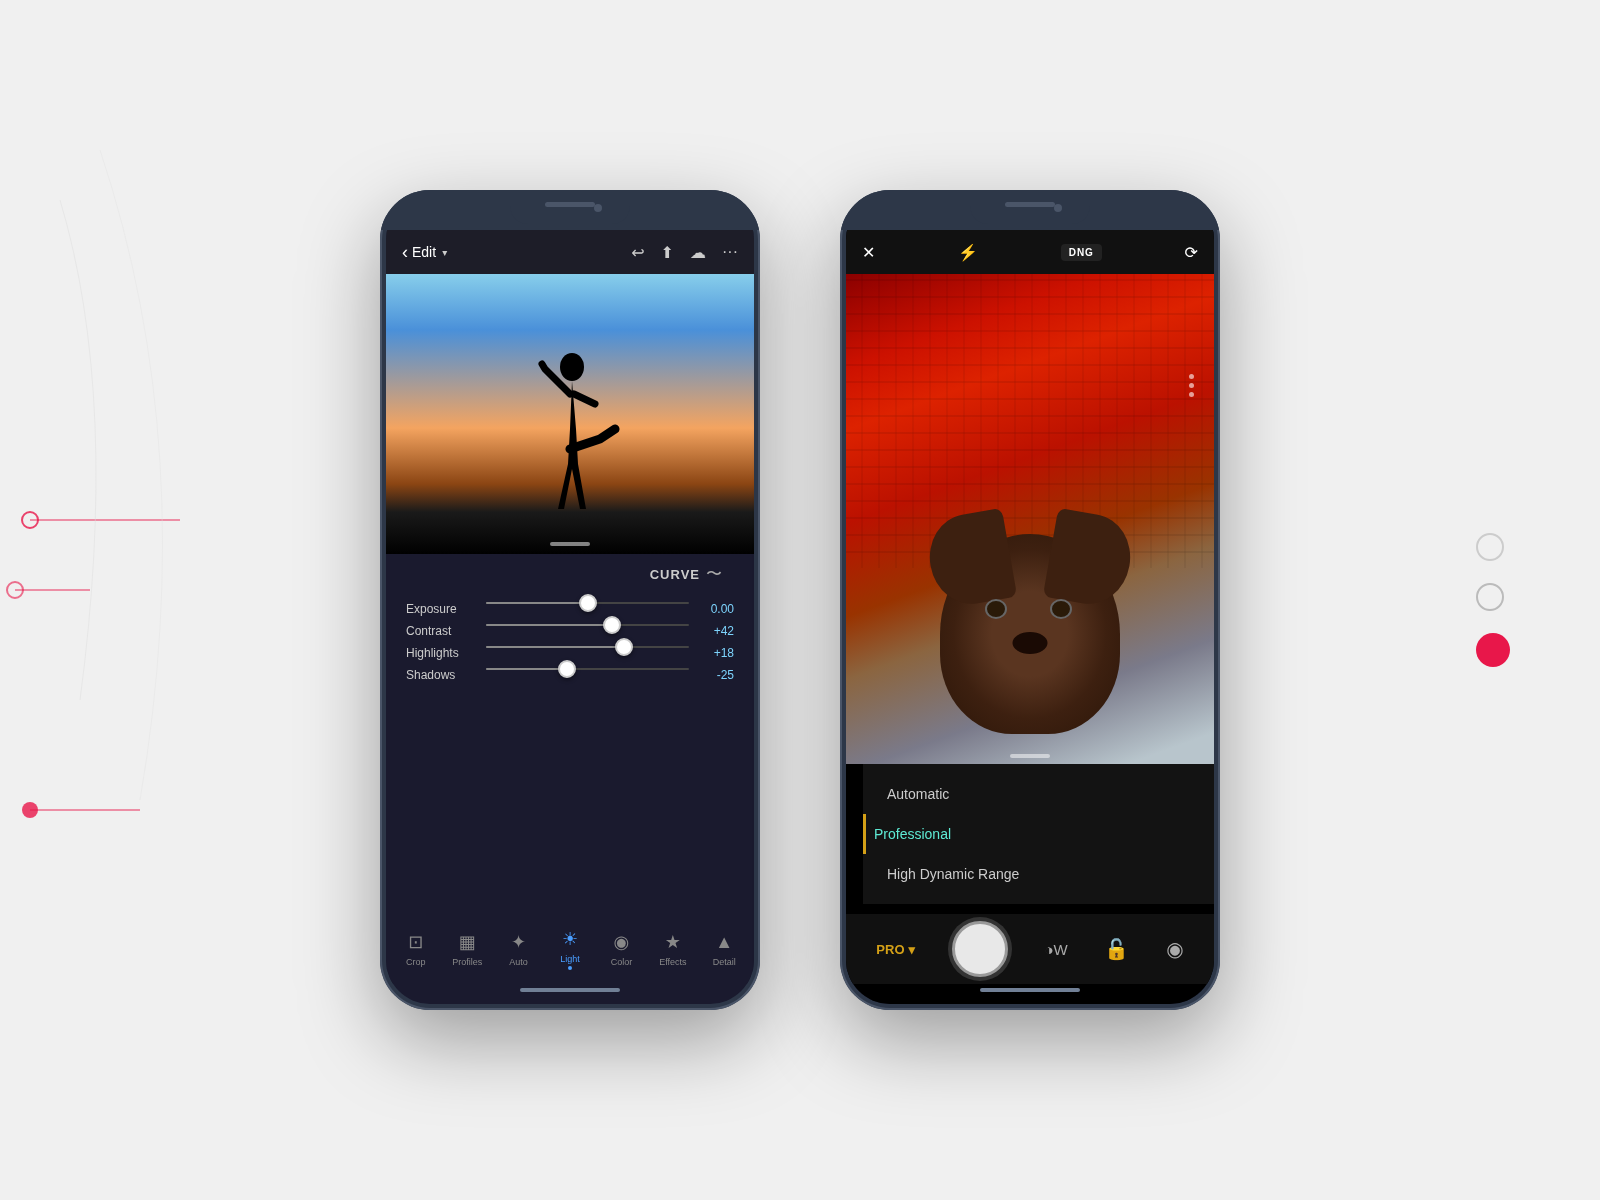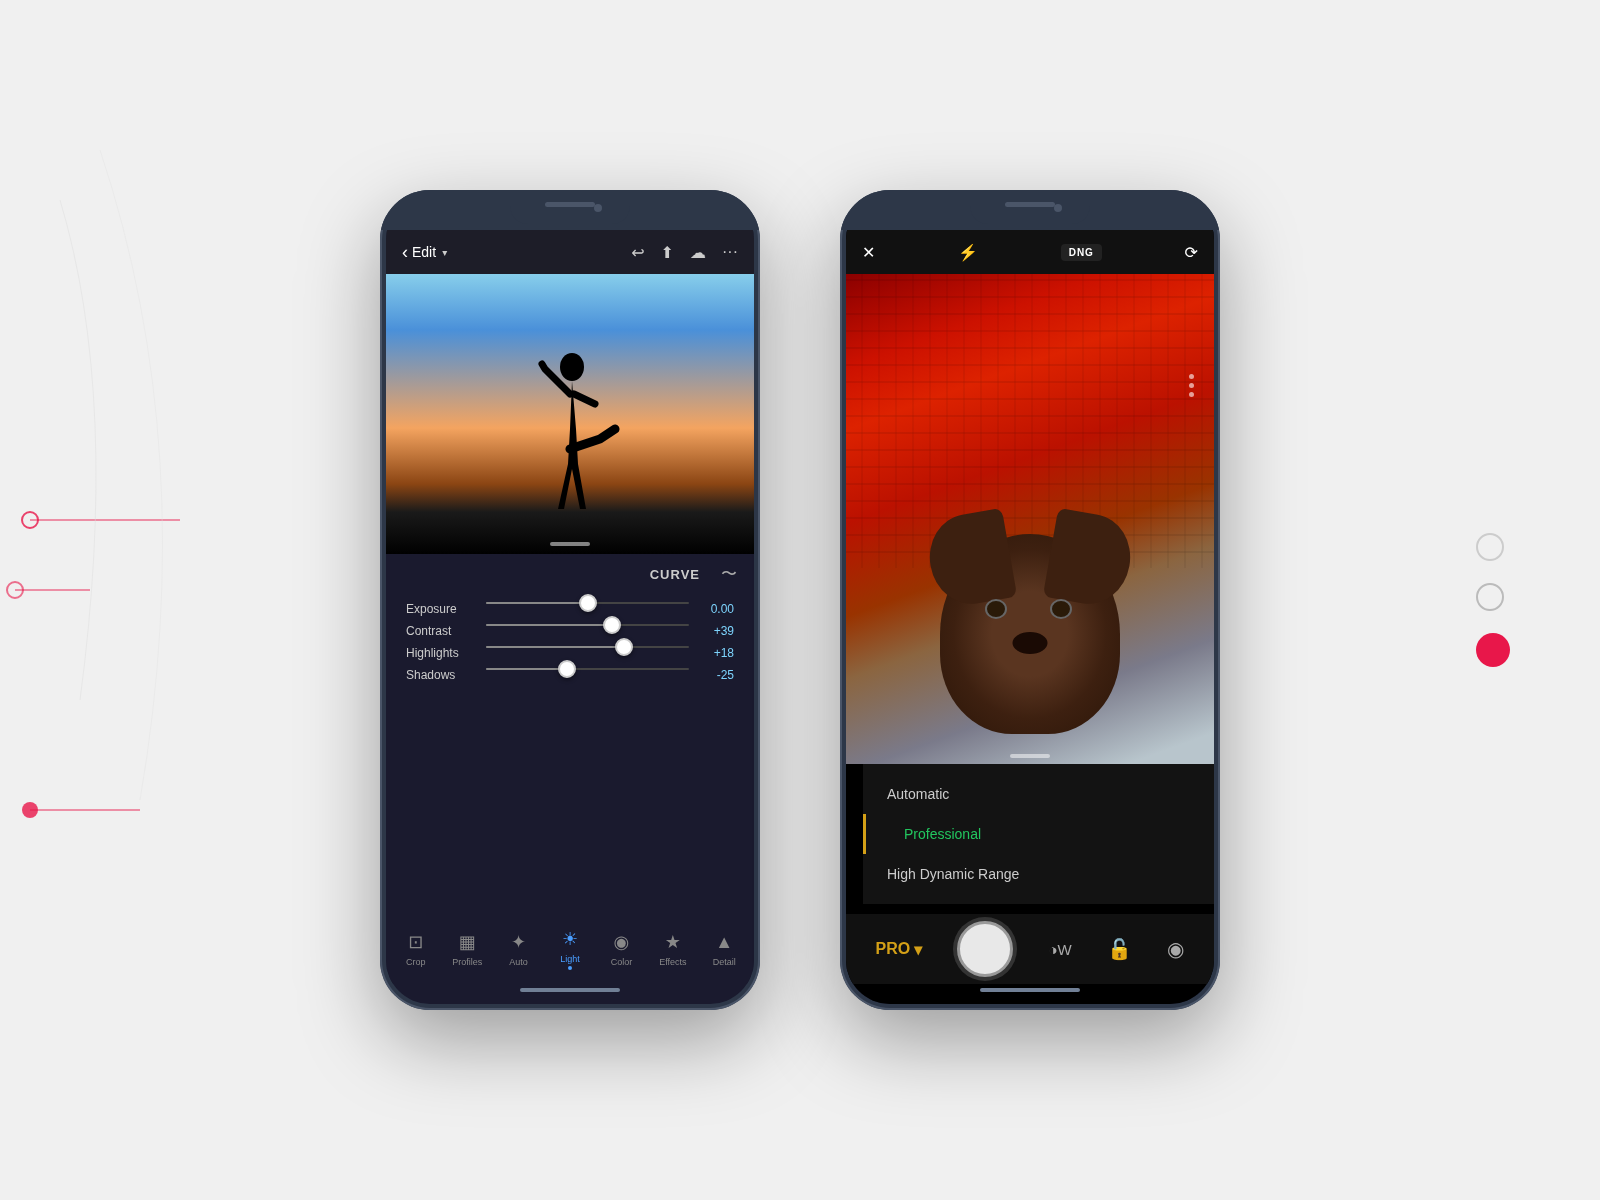--- a/index.html
+++ b/index.html
@@ -172,22 +172,22 @@
     
     .curve-section {
       position: absolute;
       top: 358px;
       left: 0; right: 0;
       height: 40px;
       background: #1a1a2e;
       display: flex;
       align-items: center;
       justify-content: flex-end;
-      padding-right: 17px;
-      gap: 21px;
+      padding-right: 32px;
+      gap: 6px;
     }
 
     .curve-label {
       color: #ccc;
       font-size: 13px;
       font-weight: 600;
       letter-spacing: 1px;
     }
 
     .curve-icon {
@@ -365,44 +365,44 @@
     }
 
     .dropdown-item {
       padding: 12px 24px;
       color: #ccc;
       font-size: 14px;
       font-weight: 400;
     }
 
     .dropdown-item.selected {
-      color: #22c55e;
+      color: #5eead4;
       border-left: 3px solid #d4a017;
-      padding-left: 38px;
+      padding-left: 8px;
     }
 
     
     .camera-controls {
       position: absolute;
       bottom: 20px;
       left: 0; right: 0;
       height: 70px;
       background: #111;
       display: flex;
       align-items: center;
       justify-content: space-around;
       padding: 0 12px;
     }
 
     .pro-badge {
       color: #d4a017;
-      font-size: 16px;
+      font-size: 13px;
       font-weight: 700;
       display: flex;
-      align-items: flex-start;
+      align-items: flex-end;
       gap: 4px;
     }
 
     .shutter-btn {
       width: 56px;
       height: 56px;
       border-radius: 50%;
       background: #e8e8e8;
       border: 3px solid #999;
       box-shadow: 0 0 0 4px #333;
@@ -511,21 +511,21 @@
             </div>
             <span class="slider-value">0.00</span>
           </div>
 
           <div class="slider-row">
             <span class="slider-label">Contrast</span>
             <div class="slider-track">
               <div class="slider-fill" style="width:62%"></div>
               <div class="slider-thumb" style="left:62%;top:50%;transform:translate(-50%,-50%);position:absolute;width:18px;height:18px;background:#fff;border-radius:50%;border:2px solid #ccc;box-shadow:0 2px 4px rgba(0,0,0,.4);"></div>
             </div>
-            <span class="slider-value">+39</span>
+            <span class="slider-value">+42</span>
           </div>
 
           <div class="slider-row">
             <span class="slider-label">Highlights</span>
             <div class="slider-track">
               <div class="slider-fill" style="width:68%"></div>
               <div class="slider-thumb" style="left:68%;top:50%;transform:translate(-50%,-50%);position:absolute;width:18px;height:18px;background:#fff;border-radius:50%;border:2px solid #ccc;box-shadow:0 2px 4px rgba(0,0,0,.4);"></div>
             </div>
             <span class="slider-value">+18</span>
           </div>

